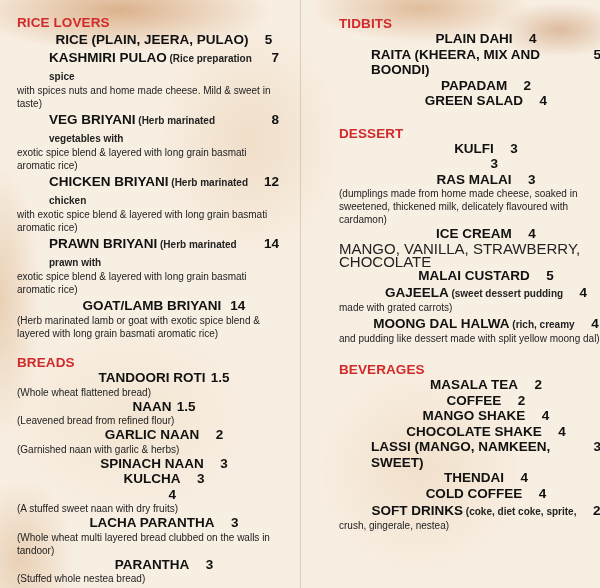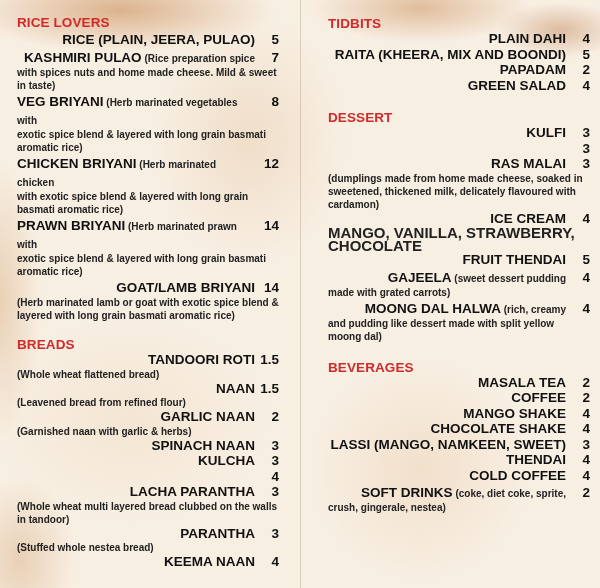--- a/index.html
+++ b/index.html
@@ -20,45 +20,45 @@
         #f8efe3;
     }
     .fold {
       position: absolute; left: 300px; top: 0; width: 1px; height: 588px;
       background: rgba(170,140,110,0.35);
     }
     .col {
       position: absolute; top: 0;
     }
     .col-left { left: 17px; width: 262px; }
-    .col-right { left: 328px; width: 262px; }
+    .col-right { left: 339px; width: 262px; }
     .section-title {
       color: #d12a2a;
       font-weight: bold;
       font-size: 13.5px;
       line-height: 15px;
       letter-spacing: 0.1px;
     }
     .item { position: relative; }
     .item-head {
-      display: flex; justify-content: flex-end; align-items: baseline;
+      display: flex; justify-content: center; align-items: baseline; margin-left: 32px;
     }
     .item-name {
       font-weight: bold; font-size: 13.5px; line-height: 15.5px;
       color: #111;
     }
     .item-inline {
       font-weight: bold; font-size: 10px; color: #222;
     }
     .item-price {
       font-weight: bold; font-size: 13.5px; line-height: 15.5px;
       text-align: right; min-width: 24px;
     }
     .item-desc {
-      font-weight: bold; font-size: 10px; line-height: 13px; color: #222;
+      font-weight: normal; font-size: 10px; line-height: 13px; color: #222;
     }
     .item-desc.small-caps { font-size: 15px; }
   </style>
 </head>
 <body>
 
 <div class="fold"></div>
 
 <div class="col col-left" style="top:15px;">
 
@@ -139,20 +139,21 @@
     <div class="item">
       <div class="item-head">
           <span class="item-name">KULCHA</span>
           <span class="item-price">3</span>
         </div>
     </div>
     <div class="item">
       <div class="item-head">
           <span class="item-price">4</span>
         </div>
+      <div class="item-desc">(A stuffed sweet naan with dry fruits)</div>
     </div>
     <div class="item">
       <div class="item-head">
           <span class="item-name">LACHA PARANTHA</span>
           <span class="item-price">3</span>
         </div>
       <div class="item-desc">(Whole wheat multi layered bread clubbed on the walls in tandoor)</div>
     </div>
     <div class="item">
       <div class="item-head">
@@ -223,21 +224,21 @@
     </div>
     <div class="item">
       <div class="item-head">
           <span class="item-name">ICE CREAM</span>
           <span class="item-price">4</span>
         </div>
       <div class="item-desc small-caps">MANGO, VANILLA, STRAWBERRY, CHOCOLATE</div>
     </div>
     <div class="item">
       <div class="item-head">
-          <span class="item-name">FRUIT THENDAI</span>
+          <span class="item-name">MALAI CUSTARD</span>
           <span class="item-price">5</span>
         </div>
     </div>
     <div class="item">
       <div class="item-head">
           <span><span class="item-name">GAJEELA</span><span class="item-inline"> (sweet dessert pudding</span></span>
           <span class="item-price">4</span>
         </div>
       <div class="item-desc">made with grated carrots)</div>
     </div>

